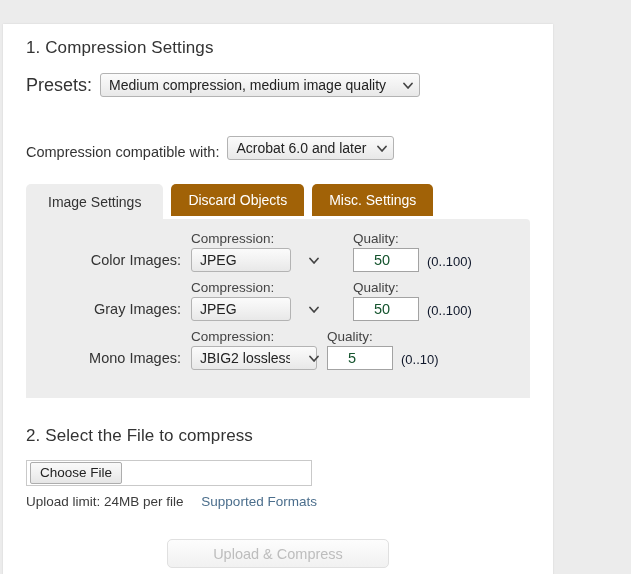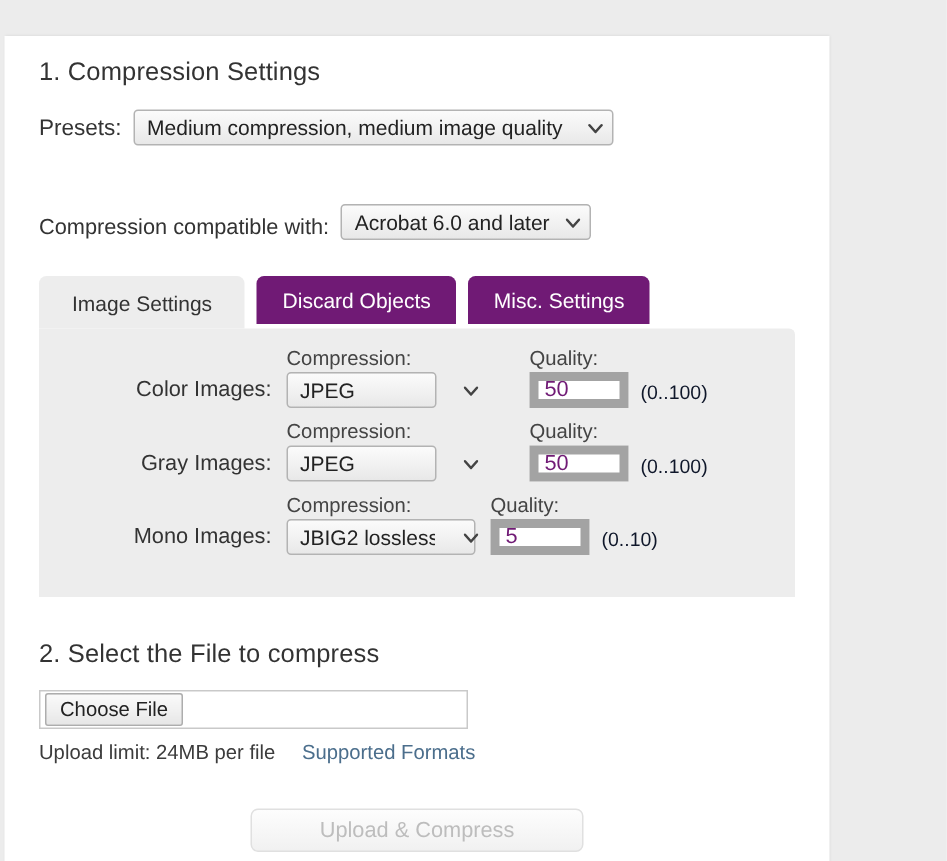--- a/index.html
+++ b/index.html
@@ -36,21 +36,21 @@
     letter-spacing: 0.1px;
   }
 
   
   .row-presets {
     margin-top: 15px;
     display: flex;
     align-items: center;
   }
   .row-presets .lbl {
-    font-size: 15px;
+    font-size: 18px;
     color: #333;
     margin-right: 8px;
     text-align: center;
   }
 
   .row-compat {
     margin-top: 39px;
     display: flex;
     align-items: flex-end;
   }
@@ -91,21 +91,21 @@
   
   .tabs {
     margin-top: 24px;
     display: flex;
     align-items: flex-start;
     gap: 8px;
   }
   .tab {
     font-size: 14px;
     color: #ffffff;
-    background: #701a75;
+    background: #a16207;
     border-radius: 5px 5px 0 0;
     padding: 8px 17px 8px 17px;
     line-height: 16px;
     cursor: pointer;
     user-select: none;
   }
   .tab.active {
     background: #ededed;
     color: #333333;
     padding: 10px 22px 9px 22px;
@@ -141,24 +141,24 @@
     margin-bottom: 2px;
   }
   .field-compression { width: 135px; }
   .field-quality { margin-left: 27px; }
 
   input.qty {
     width: 66px;
     height: 24px;
     font-family: "Liberation Sans", sans-serif;
     font-size: 14.5px;
-    color: #701a75;
-    border: 6px solid #a3a3a3;
+    color: #14532d;
+    border: 1px solid #a3a3a3;
     background: #ffffff;
-    padding: 1px 4px;
+    padding: 1px 20px;
     outline: none;
   }
   .range-hint {
     font-size: 13px;
     color: #0f172a;
     margin-left: 8px;
     padding-bottom: 3px;
     align-self: flex-end;
   }
   .quality-line {

